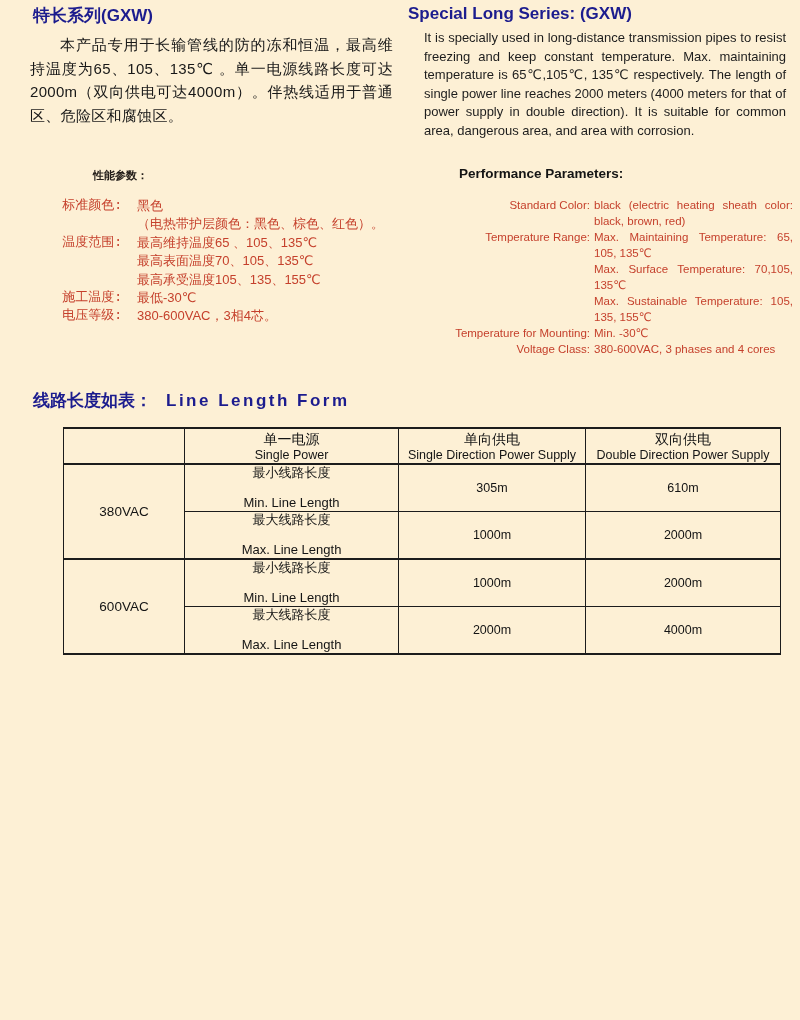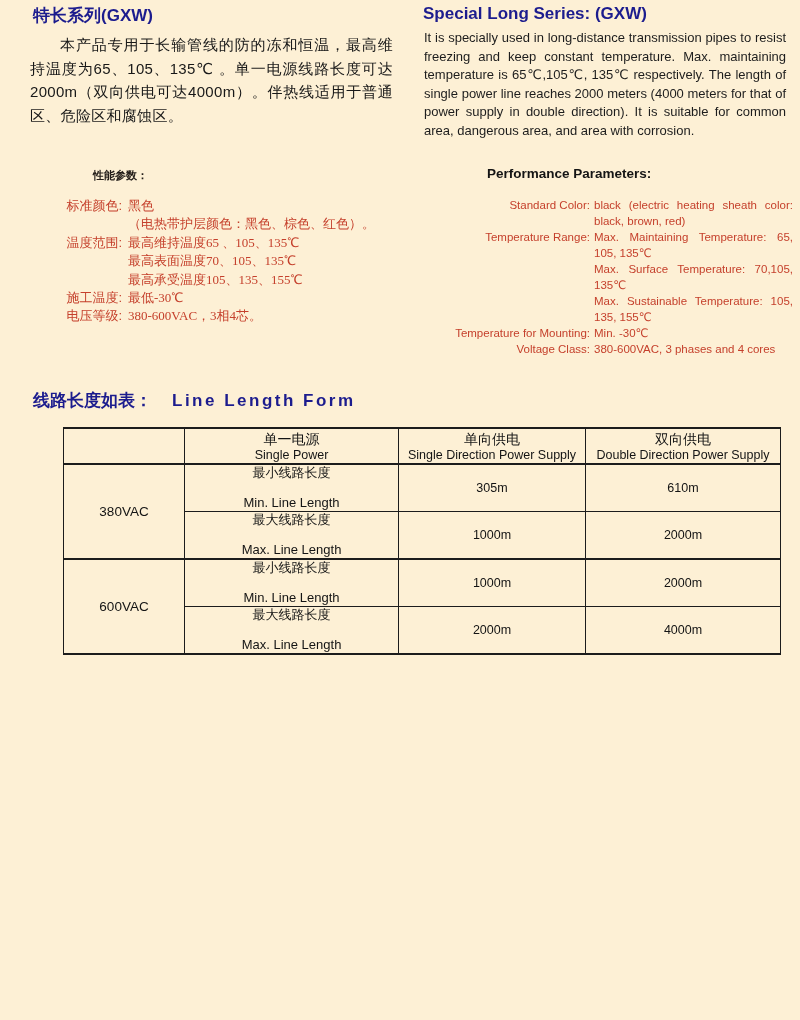--- a/index.html
+++ b/index.html
@@ -12,42 +12,42 @@
     overflow:hidden;
   }
   .heading { font-weight:bold; font-size:17px; color:#1C1C8E; }
 
   .intro-cn-title { position:absolute; left:33px; top:4px; }
   .intro-cn-body {
     position:absolute; left:30px; top:33px; width:363px;
     font-size:15px; line-height:23.5px; text-align:justify;
     text-indent:2em; color:#181818; letter-spacing:0.3px;
   }
-  .intro-en-title { position:absolute; left:423px; top:4px; }
+  .intro-en-title { position:absolute; left:408px; top:4px; }
   .intro-en-body {
     position:absolute; left:424px; top:29px; width:362px;
     font-size:13px; line-height:18.6px; text-align:justify; color:#1d1d1d;
   }
 
   .params-cn { position:absolute; left:60px; top:168px; width:335px; }
   .params-cn .p-title { font-weight:bold; font-size:11px; color:#221c18; margin-left:33px; }
   .params-cn .p-rows { margin-top:14px; font-size:13px; line-height:18.4px; color:#C5402C; }
   .params-cn .p-row { display:flex; }
-  .params-cn .p-label { flex:0 0 62px; text-align:right; white-space:pre; }
-  .params-cn .p-value { margin-left:6px; white-space:pre-wrap;font-family:Liberation Serif, serif; }
+  .params-cn .p-label { flex:0 0 62px; text-align:right; white-space:pre;font-family:Liberation Mono, monospace; }
+  .params-cn .p-value { margin-left:15px; white-space:pre-wrap; }
 
   .params-en { position:absolute; left:400px; top:166px; width:394px; }
-  .params-en .p-title { font-weight:bold; font-size:13.5px; color:#141414; margin-left:87px; }
+  .params-en .p-title { font-weight:bold; font-size:13.5px; color:#141414; margin-left:59px; }
   .params-en .p-rows { margin-top:16px; font-size:11.5px; line-height:16px; color:#C5402C; }
   .params-en .p-row { display:flex; }
   .params-en .p-label { flex:0 0 190px; text-align:right; }
   .params-en .p-value { margin-left:4px; width:199px; text-align:justify; }
 
   .llf-heading { position:absolute; left:33px; top:389px; font-weight:bold; font-size:17px; color:#1C1C8E; }
-  .llf-heading .en { letter-spacing:2.5px; margin-left:20px; }
+  .llf-heading .en { letter-spacing:2.5px; margin-left:14px; }
 
   table.llf {
     position:absolute; left:63px; top:427px; width:717px;
     border-collapse:collapse; table-layout:fixed;
     border-top:2px solid #1c1c1c; border-bottom:2px solid #1c1c1c;padding-left:18px;
   }
   table.llf td {
     border:1px solid #1c1c1c; text-align:center; vertical-align:middle;
     padding:0; color:#141414; overflow:hidden;
   }

